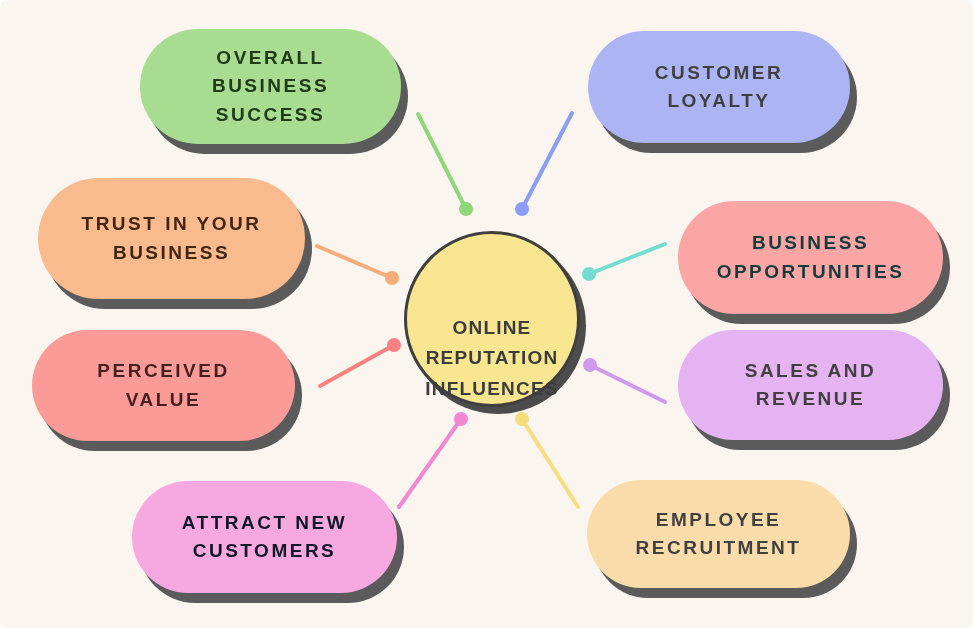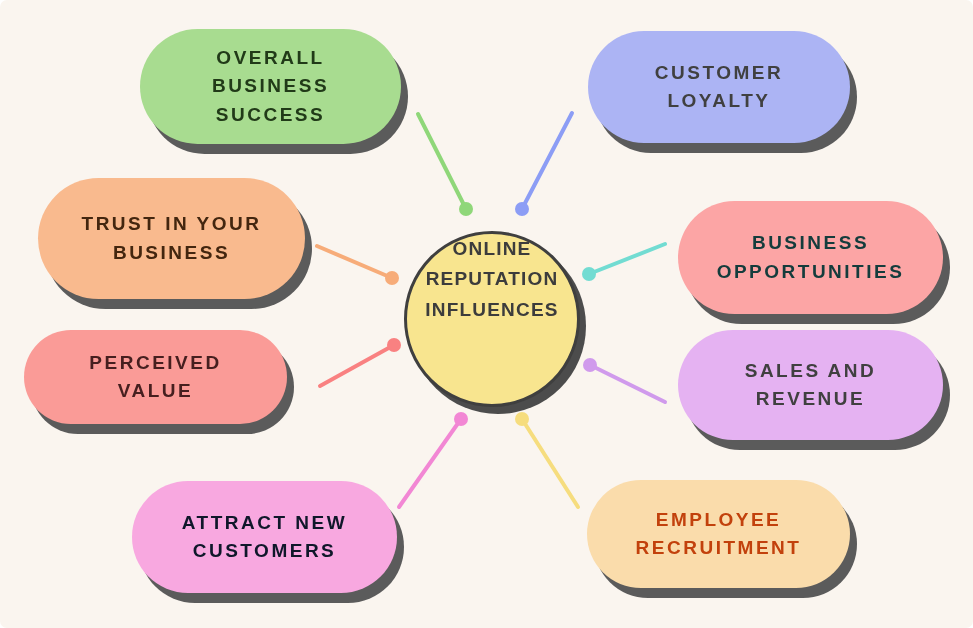--- a/index.html
+++ b/index.html
@@ -34,21 +34,21 @@
     box-shadow: 7px 10px 0 #5b5b5b;
     box-sizing: border-box;
     padding: 0 28px;
     text-transform: uppercase;
   }
   .center-circle {
     position: absolute;
     border-radius: 50%;
     border: 3px solid #3f3f3f;
     display: flex;
-    align-items: flex-start;
+    align-items: flex-end;
     justify-content: center;
     text-align: center;
     font-weight: bold;
     font-size: 19px;
     letter-spacing: 1.2px;
     line-height: 1.6;
     box-shadow: 6px 7px 0 #4c4c4c;
     box-sizing: border-box;
     text-transform: uppercase;
   }
@@ -88,32 +88,32 @@
   </div>
 
   <div class="pill" style="left: 38px; top: 178px; width: 267px; height: 121px; background: rgb(249, 186, 142); color: rgb(67, 38, 15); box-shadow: rgb(91, 91, 91) 7px 10px 0px;">
     <span class="pill-label">TRUST IN YOUR BUSINESS</span>
   </div>
 
   <div class="pill" style="left: 678px; top: 178px; width: 265px; height: 113px; background: #fca5a5; color: rgb(20, 60, 60); box-shadow: rgb(91, 91, 91) 7px 10px 0px; margin-top: 23px;">
     <span class="pill-label">BUSINESS OPPORTUNITIES</span>
   </div>
 
-  <div class="pill" style="left: 24px; top: 330px; width: 263px; height: 94px; background: rgb(250, 155, 151); color: rgb(70, 31, 31); box-shadow: rgb(91, 91, 91) 7px 10px 0px;">
+  <div class="pill" style="left: 32px; top: 330px; width: 263px; height: 111px; background: rgb(250, 155, 151); color: rgb(70, 31, 31); box-shadow: rgb(91, 91, 91) 7px 10px 0px;">
     <span class="pill-label">PERCEIVED VALUE</span>
   </div>
 
   <div class="pill" style="left: 678px; top: 330px; width: 265px; height: 110px; background: rgb(229, 178, 242); color: #404040; box-shadow: rgb(91, 91, 91) 7px 10px 0px;">
     <span class="pill-label">SALES AND REVENUE</span>
   </div>
 
   <div class="pill" style="left: 132px; top: 481px; width: 265px; height: 112px; background: rgb(248, 168, 224); color: #0f172a; box-shadow: rgb(91, 91, 91) 7px 10px 0px;">
     <span class="pill-label">ATTRACT NEW CUSTOMERS</span>
   </div>
 
-  <div class="pill" style="left: 587px; top: 480px; width: 263px; height: 108px; background: rgb(250, 220, 171); color: #c2410c; box-shadow: rgb(91, 91, 91) 7px 10px 0px;">
+  <div class="pill" style="left: 587px; top: 480px; width: 263px; height: 108px; background: rgb(250, 220, 171); color: #404040; box-shadow: rgb(91, 91, 91) 7px 10px 0px;">
     <span class="pill-label">EMPLOYEE RECRUITMENT</span>
   </div>
 </div>
   <div class="center-circle" id="center-circle" style="left: 404px; top: 231px; width: 176px; height: 176px; background: rgb(248, 229, 143); border-color: rgb(63, 63, 63); color: rgb(60, 60, 60);">
     <span class="label">ONLINE REPUTATION INFLUENCES</span>
   </div>
 </div>
 
 </body></html>

